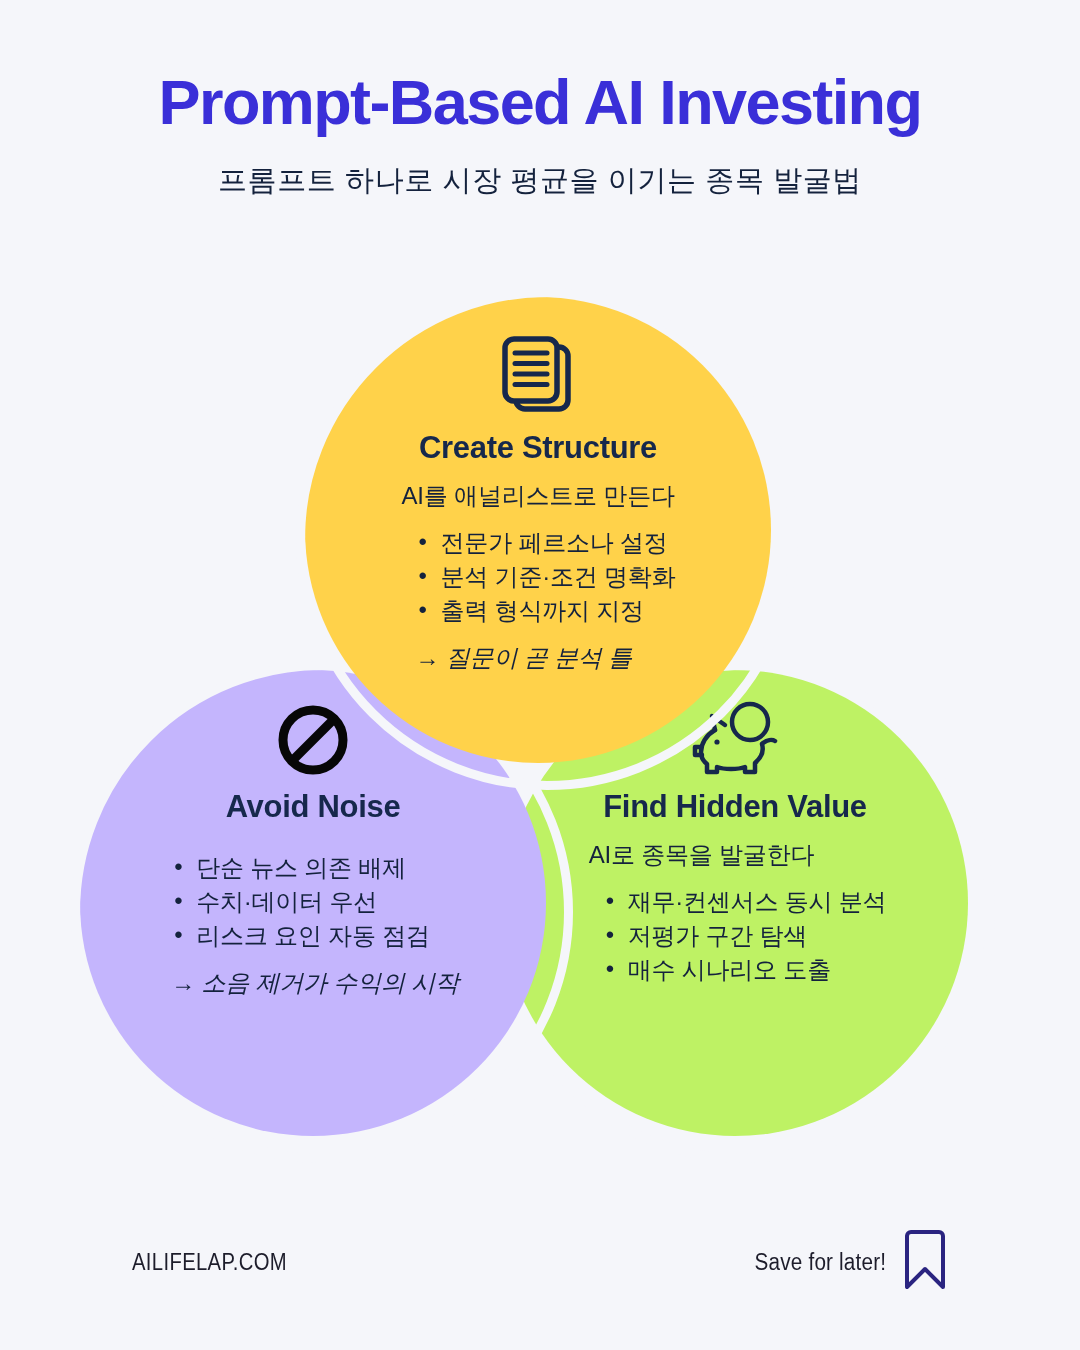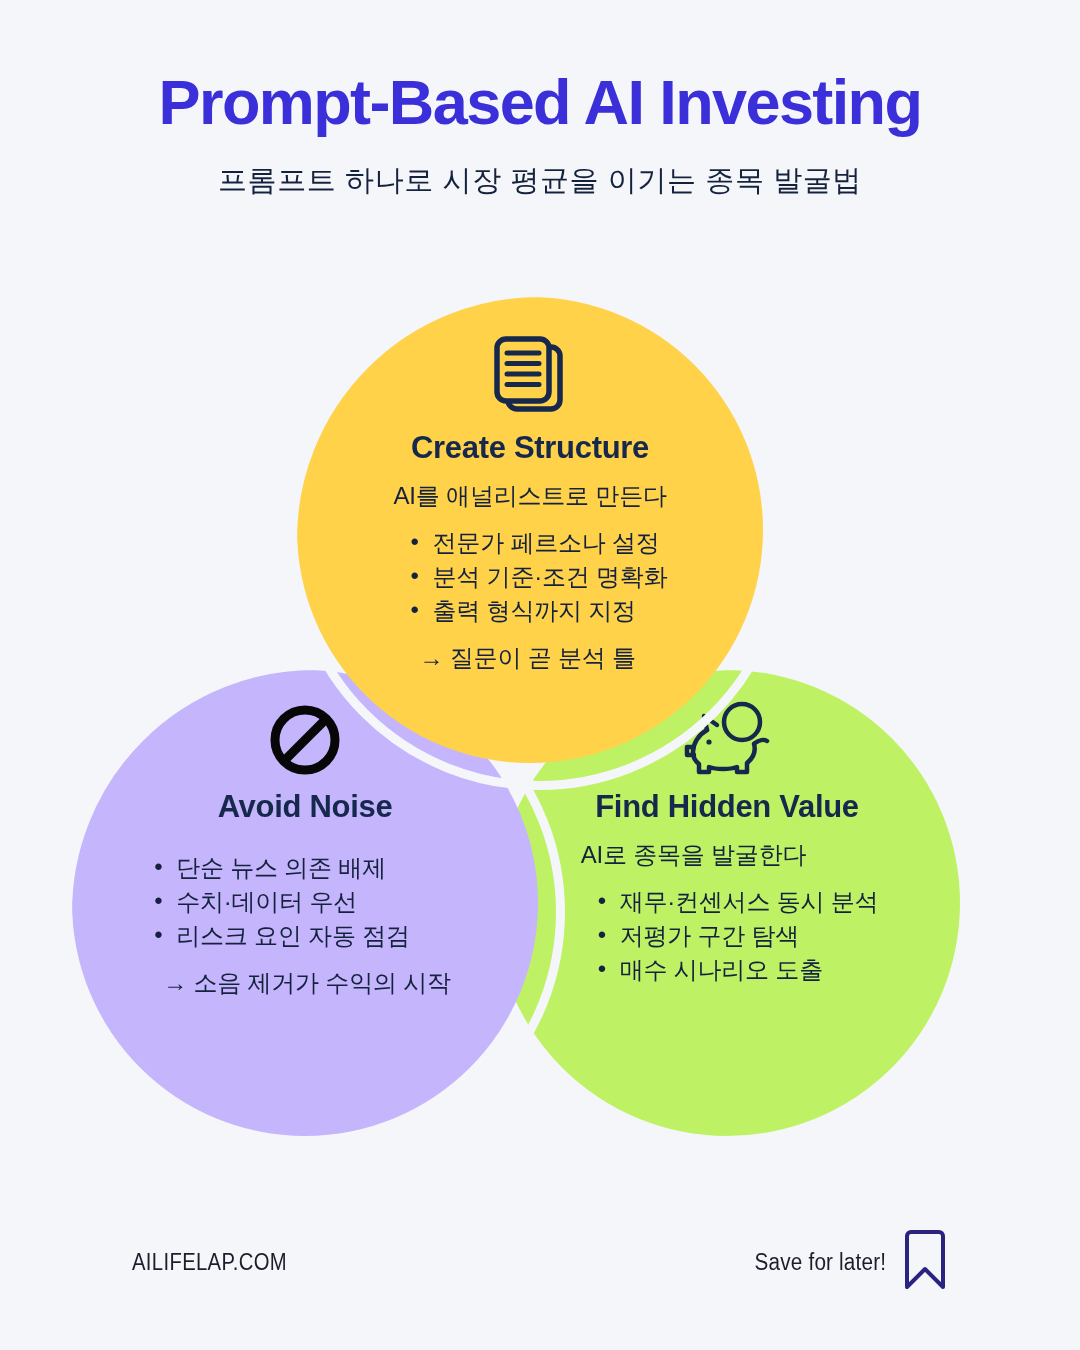--- a/index.html
+++ b/index.html
@@ -37,21 +37,21 @@
     font-size: 29px;
     font-weight: 400;
     color: #14223d;
     letter-spacing: 0.6px;
     line-height: 1.3;
   }
 
   
   #venn {
     position: absolute;
-    left: 0;
+    left: 8px;
     top: 0;
     width: 996px;
     height: 1350px;
   }
   .circle {
     position: absolute;
     border-radius: 50%;
     box-sizing: border-box;
     display: flex;
     flex-direction: column;
@@ -149,22 +149,23 @@
     top: -1px;
     font-size: 24px;
     line-height: 1.42;
   }
   .card-conclusion {
     font-size: 24px;
     color: #14223d;
     line-height: 1.42;
     letter-spacing: -0.2px;
     white-space: nowrap;
-    margin: 12px;
+    margin: 0;
     padding-left: 14px;
+    font-style: italic;
   }
 
   
   #body-create   { margin-left: 14px; }
   #body-avoid    { margin-left: -10px; }
   #body-find     { margin-left: 18px; }
 
   
   #footer {
     position: absolute;

